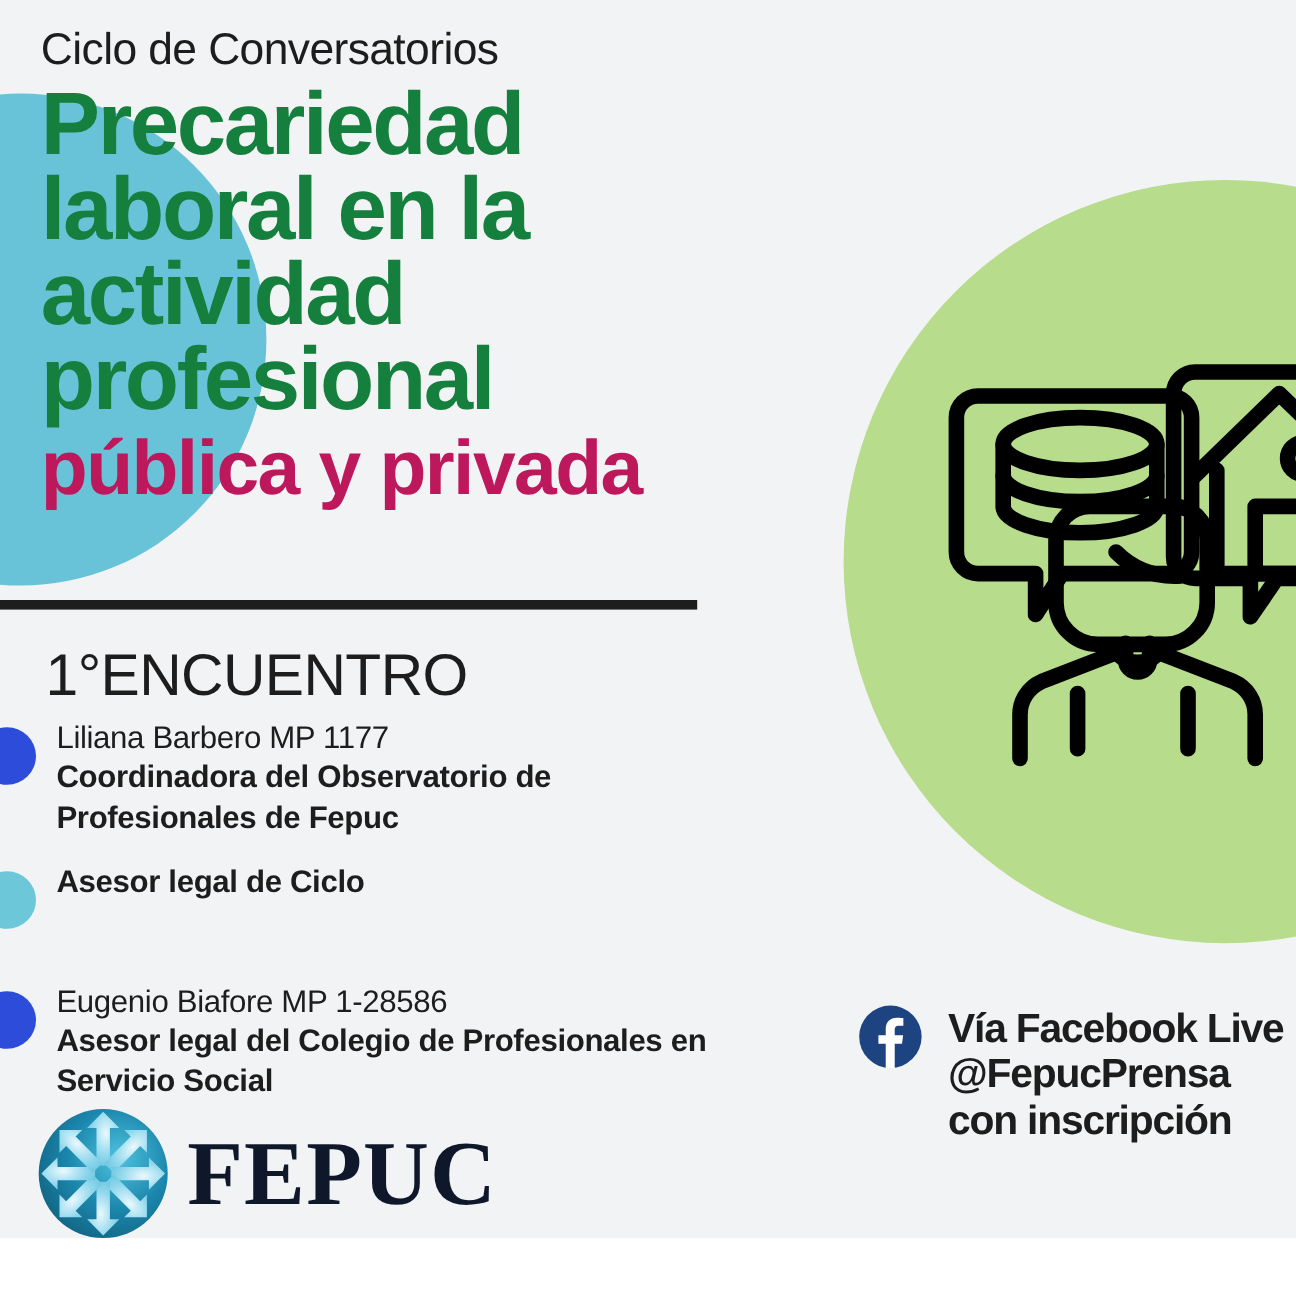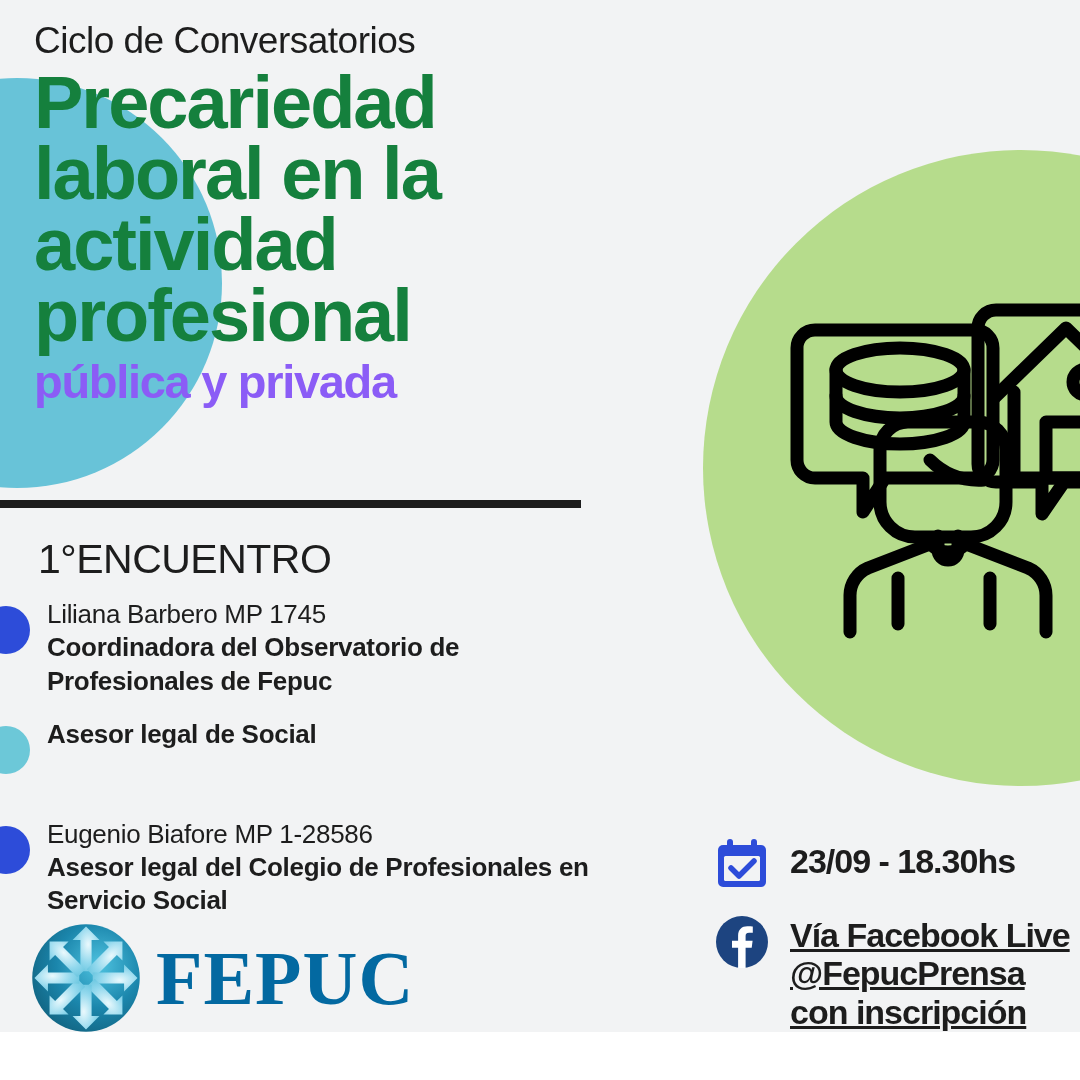--- a/index.html
+++ b/index.html
@@ -59,44 +59,44 @@
   .headline {
     font-size: 74px;
     font-weight: 700;
     line-height: 0.96;
     letter-spacing: -2px;
     color: #15803d;
     margin: 0;
   }
   .headline .ln { display: block; }
   .subhead {
-    font-size: 47px;
+    font-size: 64px;
     font-weight: 700;
     letter-spacing: -1.3px;
     line-height: 1.05;
-    color: #8b5cf6;
+    color: #be185d;
     margin: 6px 0 0 0;
   }
 
   .rule {
     position: absolute;
     left: 0;
     top: 500px;
     width: 581px;
     height: 8px;
     background: #1d1d1d;
     z-index: 3;
   }
 
   
   .session-title {
     position: absolute;
     left: 38px;
     top: 539px;
-    font-size: 41px;
+    font-size: 49px;
     font-weight: 400;
     letter-spacing: -0.5px;
     line-height: 1;
     color: #1d1d1d;
     z-index: 3;
   }
 
   .speakers {
     position: absolute;
     left: 0;
@@ -142,21 +142,21 @@
     align-items: center;
     gap: 14px;
     z-index: 3;
   }
   .fepuc-mark { width: 112px; height: 112px; display: block; }
   .fepuc-word {
     font-family: "Liberation Serif", "DejaVu Serif", serif;
     font-size: 76px;
     font-weight: 700;
     letter-spacing: 1px;
-    color: #0369a1;
+    color: #0f172a;
     line-height: 1;
   }
 
   
   .info {
     position: absolute;
     left: 714px;
     top: 836px;
     z-index: 3;
   }
@@ -236,27 +236,27 @@
     <div class="subhead">pública y privada</div>
   </div>
 
   <div class="rule"></div>
 
   <div class="session-title">1°ENCUENTRO</div>
 
   <div class="speakers">
     <div class="speaker">
       <span class="dot" style="background:#2d4cd9"></span>
-      <div class="sp-name">Liliana Barbero MP 1745</div>
+      <div class="sp-name">Liliana Barbero MP 1177</div>
       <div class="sp-role">Coordinadora del Observatorio de
 Profesionales de Fepuc</div>
     </div>
     <div class="speaker">
       <span class="dot" style="background:#6cc8d8"></span>
-      <div class="sp-role">Asesor legal de Social</div>
+      <div class="sp-role">Asesor legal de Ciclo</div>
     </div>
     <div class="speaker" style="padding-top:16px">
       <span class="dot" style="background:#2d4cd9;top:24px"></span>
       <div class="sp-name">Eugenio Biafore MP 1-28586</div>
       <div class="sp-role">Asesor legal del Colegio de Profesionales en
 Servicio Social</div>
     </div>
   </div>
 
   <div class="fepuc-logo">
@@ -298,30 +298,20 @@
           </g>
         <g transform="rotate(315)">
             <path d="M-5 -6 L-5 -34 L-12 -34 L0 -46 L12 -34 L5 -34 L5 -6 Z"></path>
           </g>
       </g>
     </svg>
     <span class="fepuc-word">FEPUC</span>
   </div>
 
   <div class="info">
-    <div class="info-row date">
-      <svg class="info-icon" viewBox="0 0 56 56">
-        <rect x="4" y="9" width="48" height="42" rx="5" fill="#2d4cd9"></rect>
-        <rect x="10" y="20" width="36" height="25" rx="1.5" fill="#f2f3f4"></rect>
-        <rect x="13" y="3" width="6" height="11" rx="3" fill="#2d4cd9"></rect>
-        <rect x="37" y="3" width="6" height="11" rx="3" fill="#2d4cd9"></rect>
-        <path d="M17 32 L25 40 L40 25" stroke="#2d4cd9" stroke-width="5.5" fill="none" stroke-linecap="round" stroke-linejoin="round"></path>
-      </svg>
-      <div class="info-text">23/09 - 18.30hs</div>
-    </div>
     <div class="info-row">
       <svg class="info-icon" viewBox="0 0 56 56">
         <circle cx="28" cy="28" r="26" fill="#1d4480"></circle>
         <path d="M31.6 54V33.8h6.1l0.9-7.1h-7V22.2c0-2 0.6-3.4 3.5-3.4h3.7v-6.3c-0.6-0.1-2.9-0.3-5.5-0.3-5.4 0-9.2 3.3-9.2 9.4v5.1h-6.1v7.1h6.1V54h7.5z" fill="#ffffff"></path>
       </svg>
       <div class="info-text">Vía Facebook Live
 @FepucPrensa
 con inscripción</div>
     </div>
   </div>

